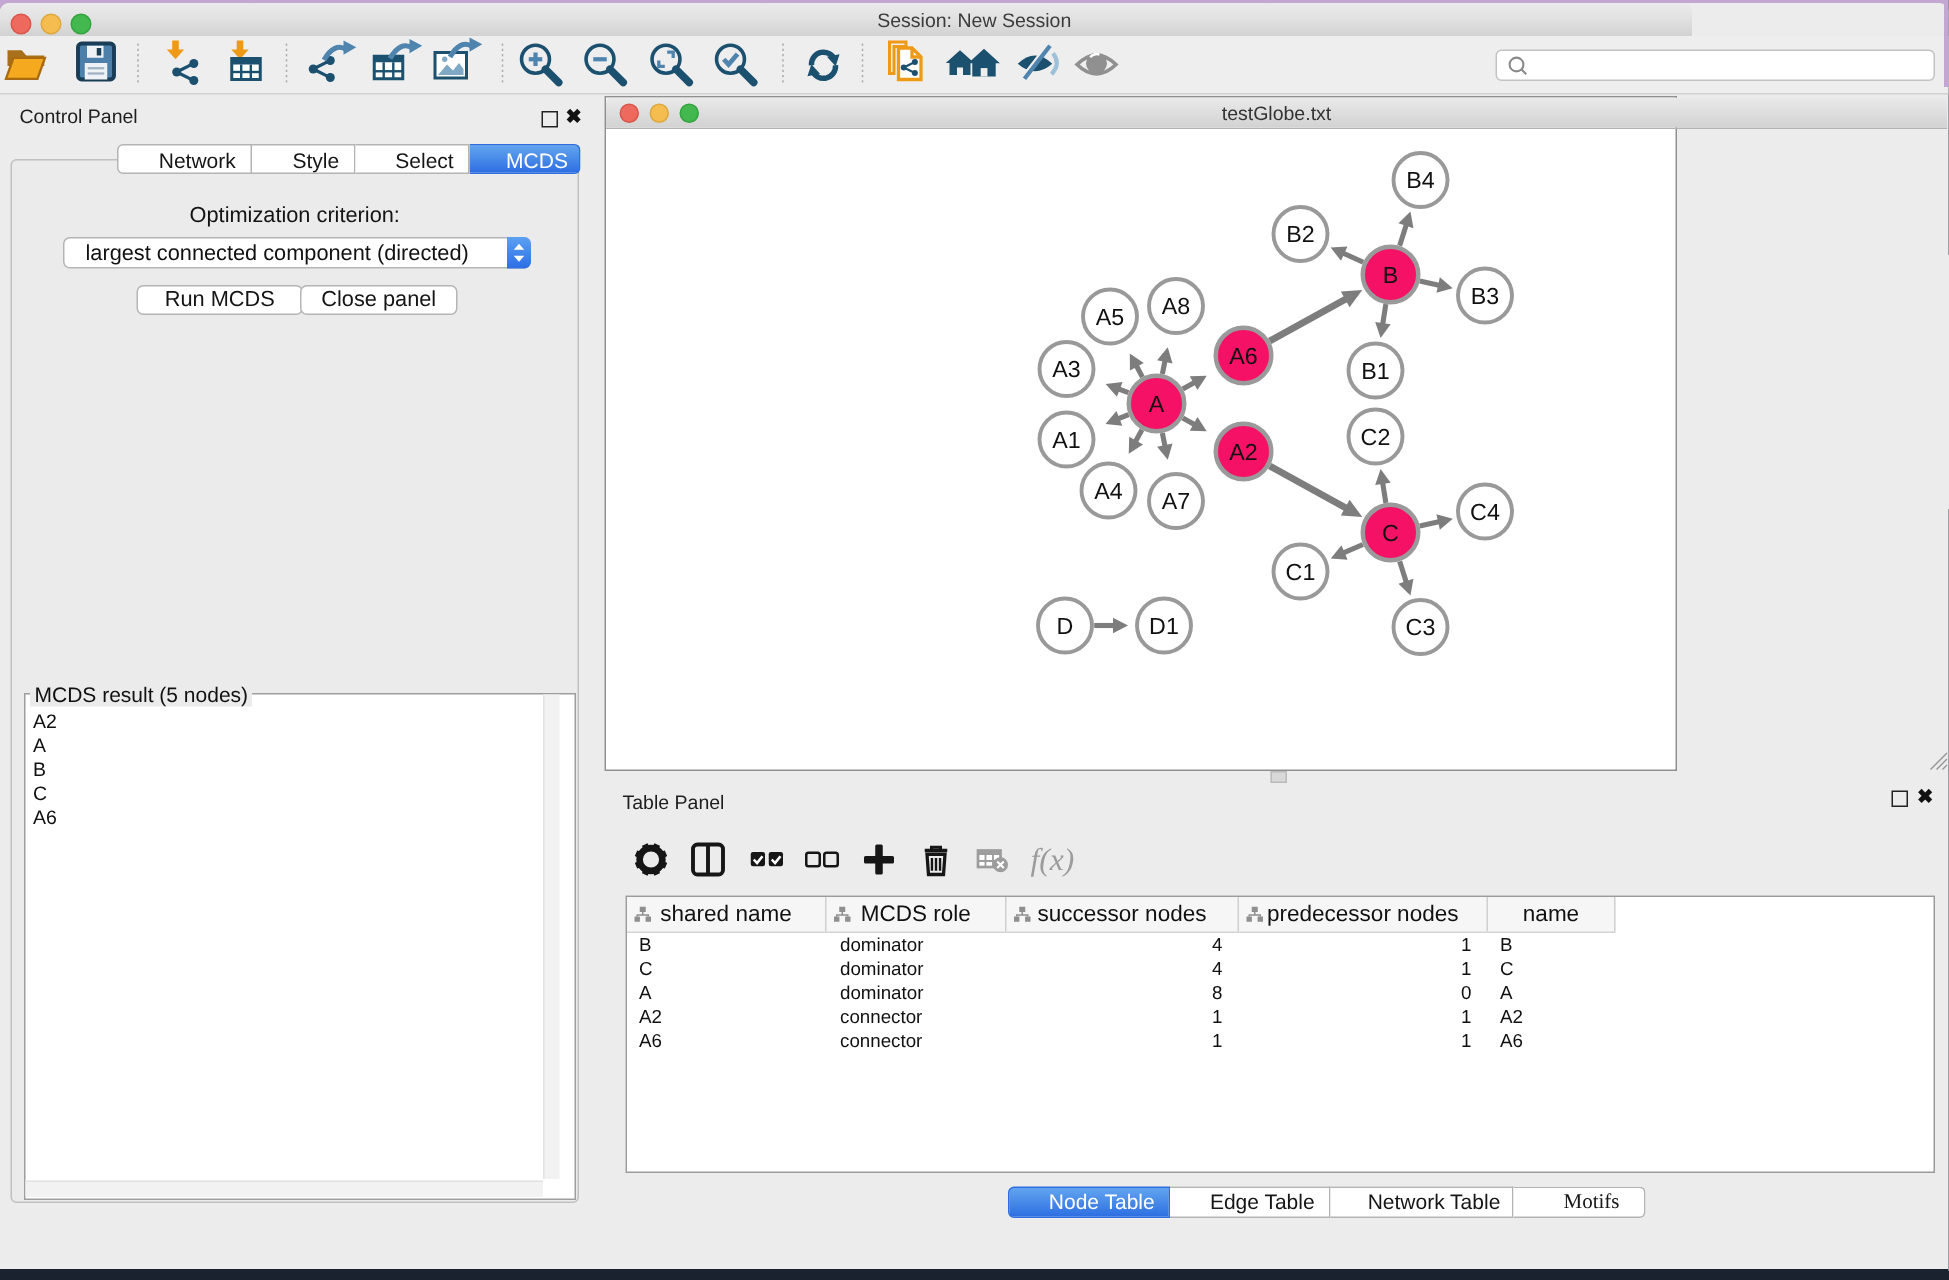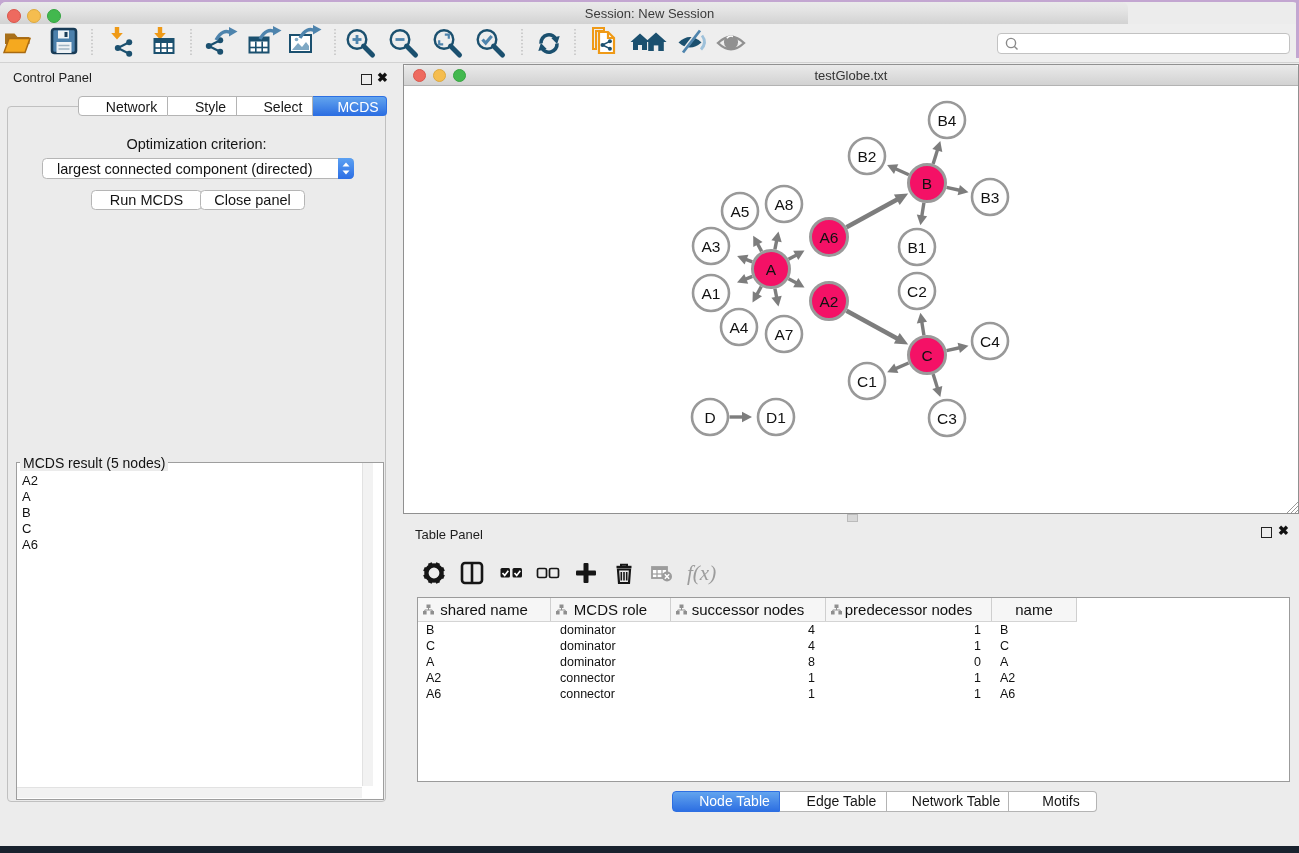--- a/index.html
+++ b/index.html
@@ -38,21 +38,21 @@
 .pbtn{height:20px;background:#fff;border:1px solid #b5b5b5;border-radius:4.5px;
  font-size:14.5px;color:#141414;text-align:center;line-height:19px;box-sizing:border-box;}
 #btn-run{left:91px;top:188px;width:111px;}
 #btn-close{left:200px;top:188px;width:105px;}
 #mcds-box{left:16px;top:460px;width:366px;height:336px;background:#fff;border:1px solid #9e9e9e;}
 #mcds-legend{left:20px;top:453px;background:#ebebeb;font-size:14px;color:#111;padding:0 3px;}
 #mcds-list{left:22px;top:471px;font-size:13px;color:#111;line-height:16px;}
 #mcds-vsb{left:362px;top:461px;width:10px;height:323px;background:#f2f2f2;border-left:1px solid #e2e2e2;}
 #mcds-hsb{left:17px;top:785px;width:345px;height:10px;background:#f2f2f2;border-top:1px solid #e2e2e2;}
 
-#nw{left:403px;top:62px;width:896px;height:450px;background:#fff;border:1px solid #909090;box-sizing:border-box;}
+#nw{left:403px;top:62px;width:715px;height:450px;background:#fff;border:1px solid #909090;box-sizing:border-box;}
 #nw-tb{left:0;top:0;width:894px;height:20px;border-radius:3px 3px 0 0;
  background:linear-gradient(180deg,#eaeaea,#d2d2d2);border-bottom:1px solid #b3b3b3;}
 #nw-tb .t1{left:9px;background:#ee6a5f;border:0.5px solid #d9574c;}
 #nw-tb .t2{left:29px;background:#f5bd4f;border:0.5px solid #dda93e;}
 #nw-tb .t3{left:49px;background:#42b84e;border:0.5px solid #35a441;}
 .tl2{width:11px;height:11px;border-radius:50%;top:4px;}
 #nw-title{left:0;top:3px;width:894px;text-align:center;font-size:13px;color:#333;}
 
 #tp-title{left:415px;top:525px;font-size:13px;color:#1e1e1e;}
 #tp-float{left:1261px;top:525px;}
@@ -396,18 +396,18 @@
         <span class="tcell" style="left:142px;">connector</span>
         <span class="tcell" style="left:370px;width:27px;text-align:right;">1</span>
         <span class="tcell" style="left:536px;width:27px;text-align:right;">1</span>
         <span class="tcell" style="left:582px;">A6</span>
       </div>
   </div>
   <div class="abs tabrow" id="tabs2">
     <div class="tab first sel" style="width:89px;">Node Table</div>
     <div class="tab" style="width:89px;">Edge Table</div>
     <div class="tab" style="width:104px;text-align:center;">Network Table</div>
-    <div class="tab last" style="width:70px;">Motifs</div>
+    <div class="tab last" style="width:70px;font-family:Liberation Serif, serif;">Motifs</div>
   </div>
 
 </div>
 <div class="abs" style="left:847px;top:514px;width:9px;height:6px;background:#d8d8d8;border:1px solid #bbb;"></div>
 <div class="abs" style="left:1296px;top:0;width:3px;height:58px;background:#c3a6d1;"></div>
 
 </body></html>

